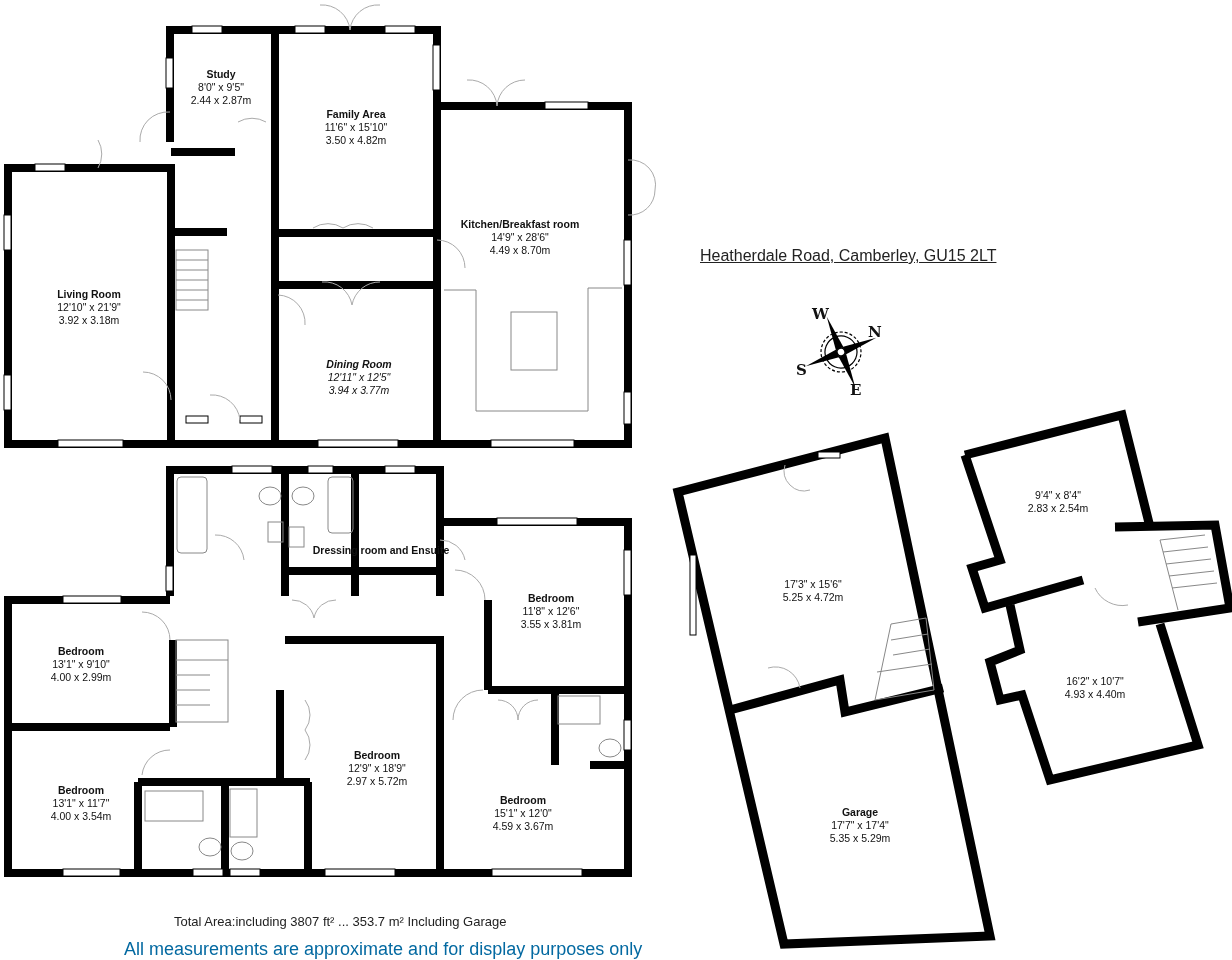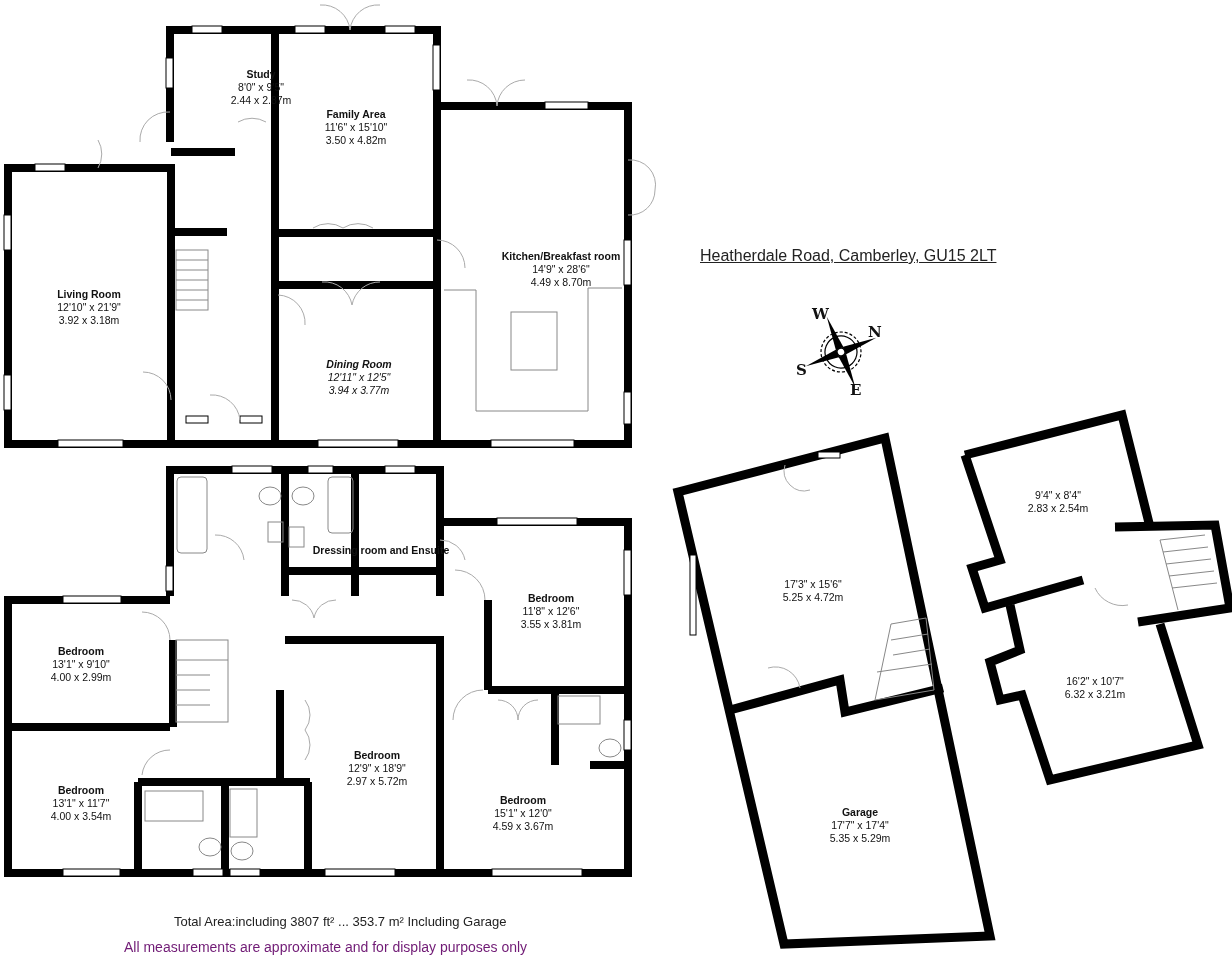--- a/index.html
+++ b/index.html
@@ -3,21 +3,21 @@
 <meta charset="utf-8">
 <style>
   html, body { margin:0; padding:0; background:#ffffff; }
   body { width:1232px; height:960px; position:relative; overflow:hidden; font-family:"Liberation Sans", sans-serif; color:#111; }
   #plan { position:absolute; left:0; top:0; width:1232px; height:960px; }
   .lbl { position:absolute; text-align:center; transform:translateX(-50%); line-height:13px; font-size:10.5px; white-space:nowrap; }
   .lbl .name { font-weight:bold; display:block; }
   .lbl .dim { display:block; }
   .address { position:absolute; left:700px; top:247px; font-size:16px; color:#222;text-decoration:underline; }
   .total { position:absolute; left:174px; top:914px; font-size:13px; color:#222; }
-  .disclaimer { position:absolute; left:124px; top:939px; font-size:14px; color:#701a75; }
+  .disclaimer { position:absolute; left:124px; top:939px; font-size:18px; color:#0369a1; }
   .compass-letter { font-family:"DejaVu Serif", serif; font-weight:bold; font-size:15px; }
 </style>
 </head>
 <body>
 
 <svg id="plan" viewBox="0 0 1232 960" xmlns="http://www.w3.org/2000/svg">
   <g fill="none" stroke="#000" stroke-width="8" stroke-linejoin="miter">
 
     <rect x="8" y="168" width="163" height="276"></rect>
 
@@ -194,31 +194,31 @@
   </g>
 </svg>
 
 <div class="compass-letter" style="position:absolute;left:812px;top:305px;">W</div>
 <div class="compass-letter" style="position:absolute;left:868px;top:323px;">N</div>
 <div class="compass-letter" style="position:absolute;left:796px;top:361px;">S</div>
 <div class="compass-letter" style="position:absolute;left:850px;top:381px;">E</div>
 
 <div class="address">Heatherdale Road, Camberley, GU15 2LT</div>
 
-<div class="lbl" style="left:221px;top:68px;margin-left:40px;">
+<div class="lbl" style="left:221px;top:68px;">
   <span class="name">Study</span>
   <span class="dim">8'0" x 9'5"</span>
   <span class="dim">2.44 x 2.87m</span>
 </div>
 <div class="lbl" style="left:356px;top:108px;">
   <span class="name">Family Area</span>
   <span class="dim">11'6" x 15'10"</span>
   <span class="dim">3.50 x 4.82m</span>
 </div>
-<div class="lbl" style="left:561px;top:218px;margin-top:32px;">
+<div class="lbl" style="left:520px;top:218px;">
   <span class="name">Kitchen/Breakfast room</span>
   <span class="dim">14'9" x 28'6"</span>
   <span class="dim">4.49 x 8.70m</span>
 </div>
 <div class="lbl" style="left:89px;top:288px;">
   <span class="name">Living Room</span>
   <span class="dim">12'10" x 21'9"</span>
   <span class="dim">3.92 x 3.18m</span>
 </div>
 <div class="lbl" style="left:359px;top:358px;font-style:italic;">
@@ -264,17 +264,17 @@
   <span class="name">Garage</span>
   <span class="dim">17'7" x 17'4"</span>
   <span class="dim">5.35 x 5.29m</span>
 </div>
 <div class="lbl" style="left:1058px;top:489px;">
   <span class="dim">9'4" x 8'4"</span>
   <span class="dim">2.83 x 2.54m</span>
 </div>
 <div class="lbl" style="left:1095px;top:675px;">
   <span class="dim">16'2" x 10'7"</span>
-  <span class="dim">6.32 x 3.21m</span>
+  <span class="dim">4.93 x 4.40m</span>
 </div>
 
 <div class="total">Total Area:including 3807 ft² ... 353.7 m² Including Garage</div>
 <div class="disclaimer">All measurements are approximate and for display purposes only</div>
 
 </body></html>

